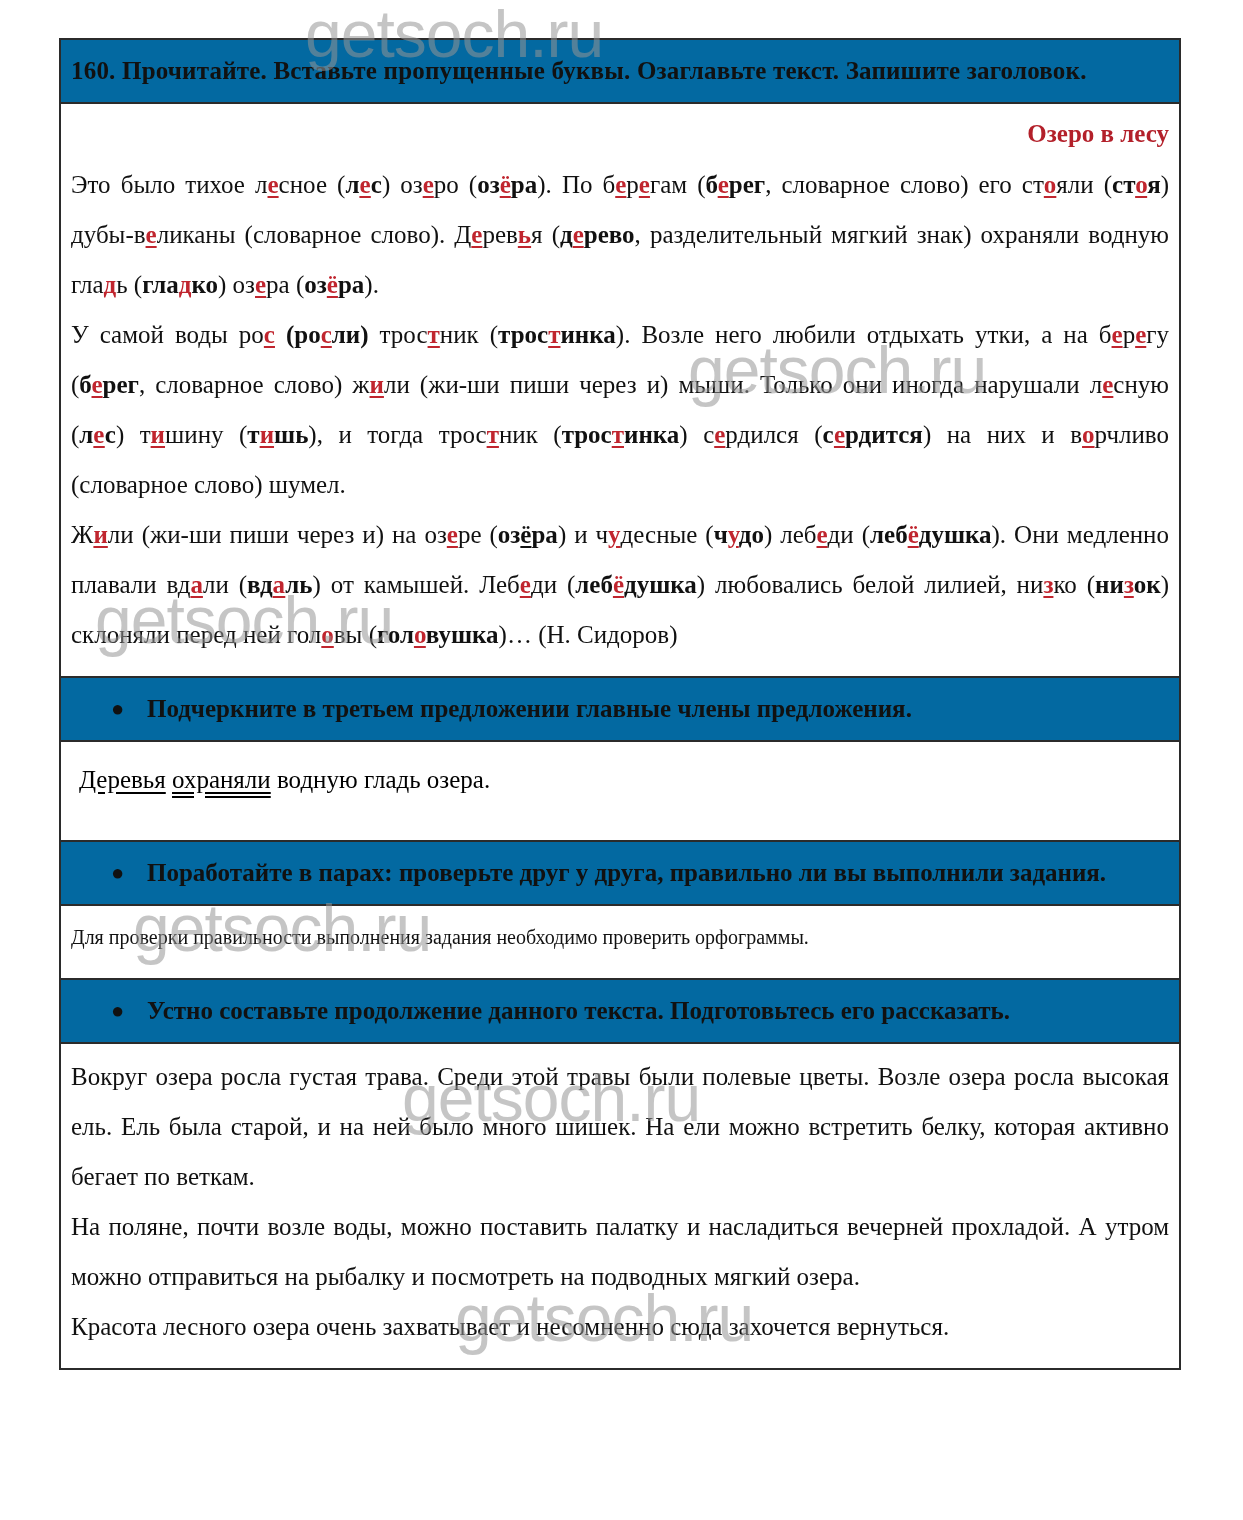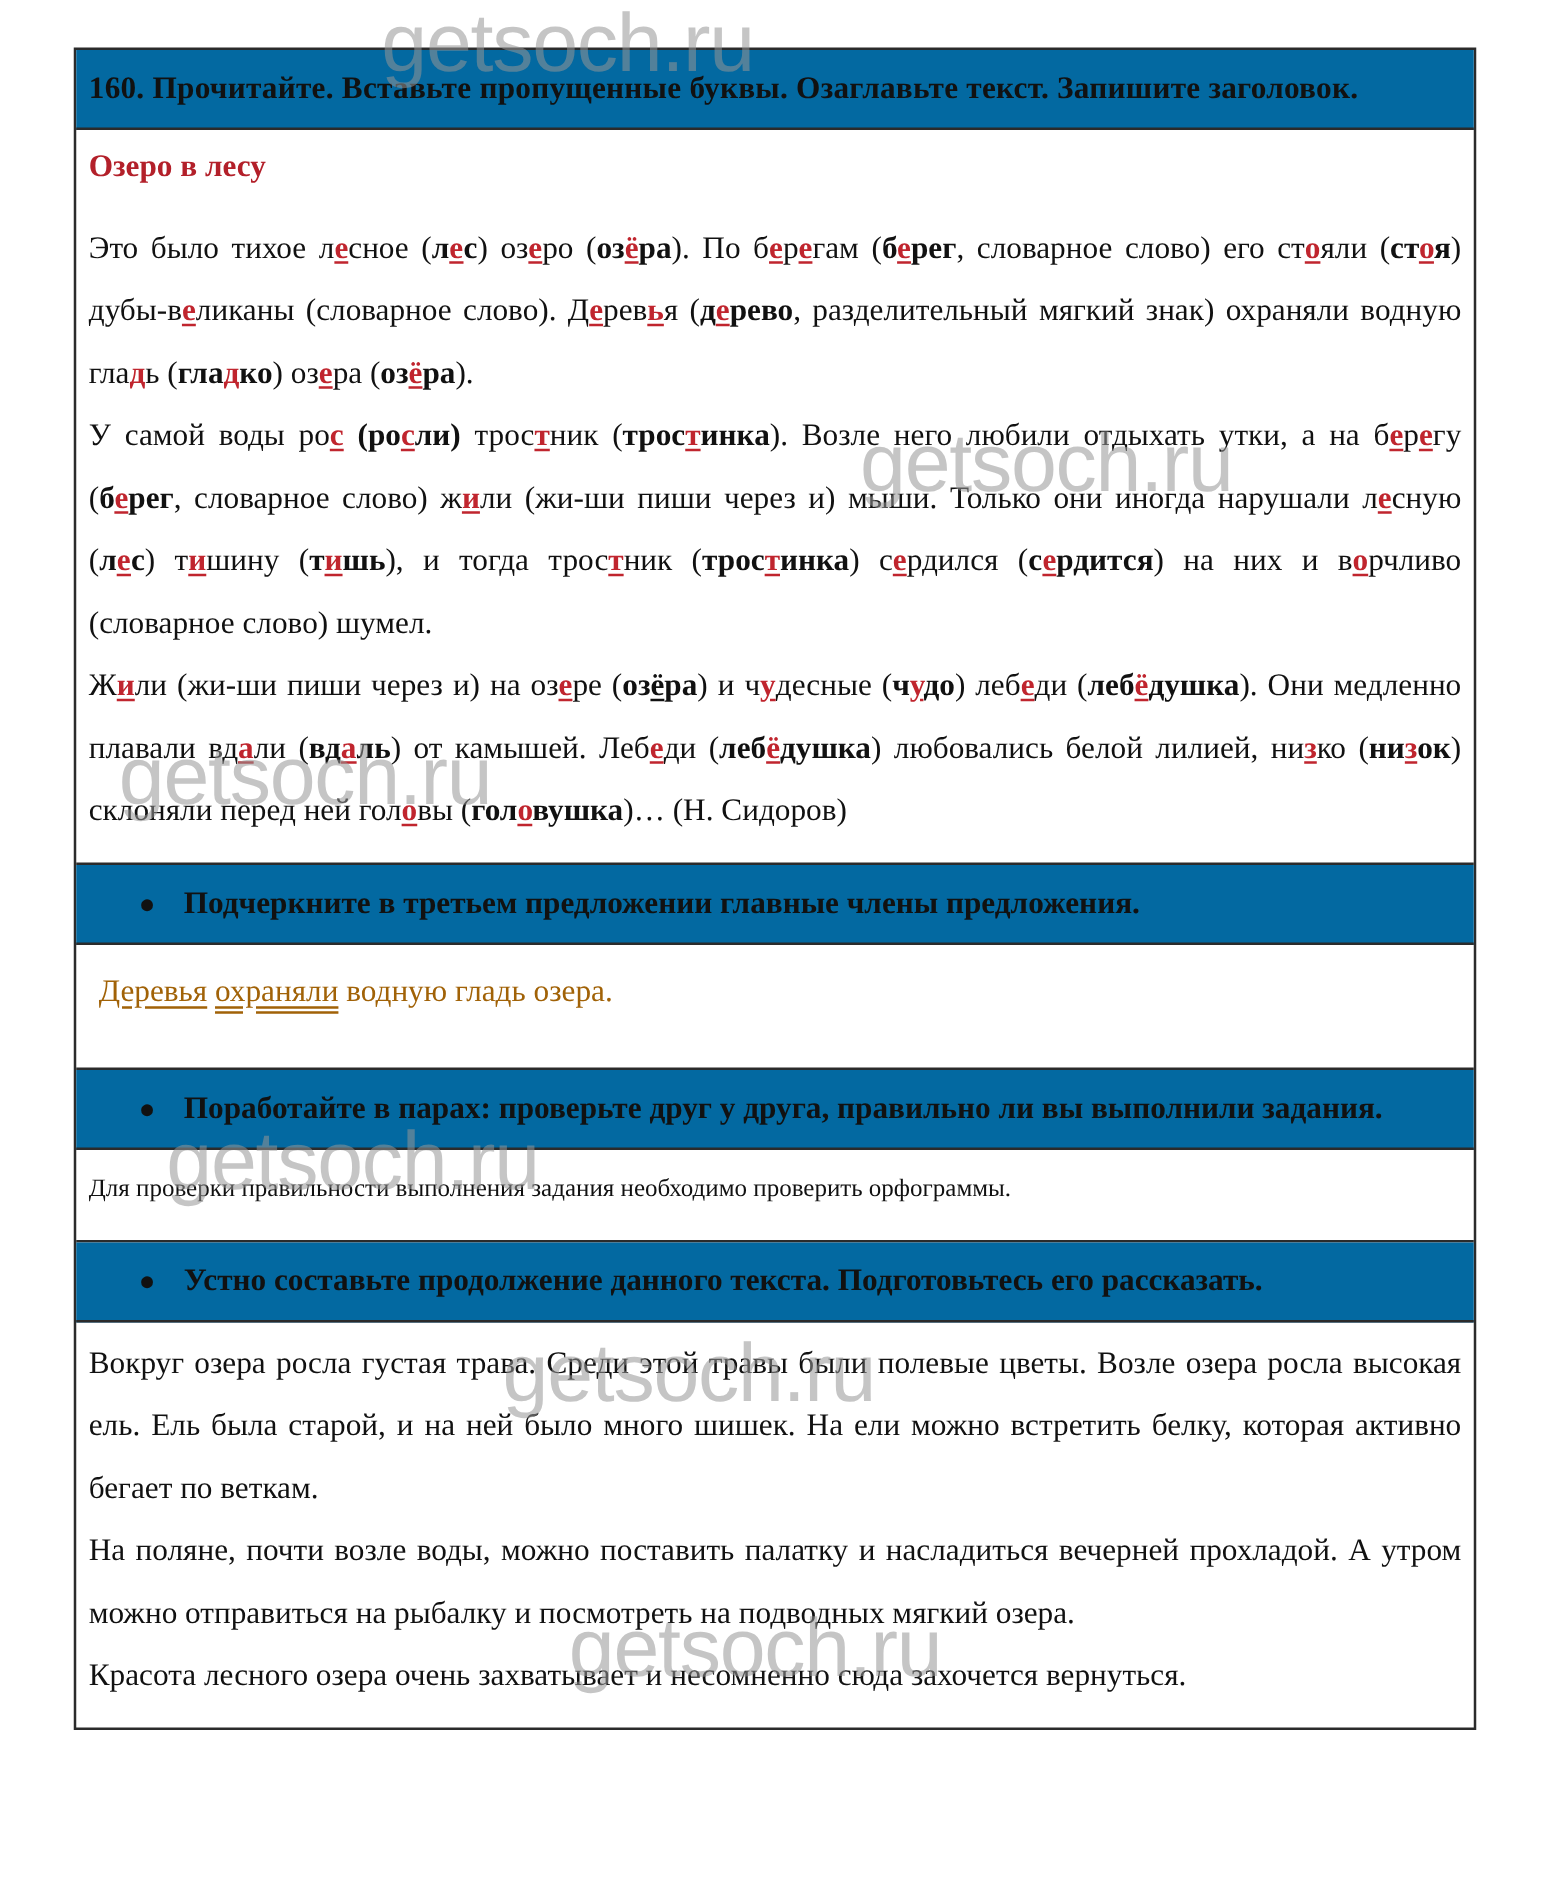--- a/index.html
+++ b/index.html
@@ -6,32 +6,32 @@
   body { width: 1243px; height: 1520px; position: relative; overflow: hidden;
          font-family: "Liberation Serif", "DejaVu Serif", serif; color: #111; }
   .sheet { position: absolute; left: 59px; top: 38px; width: 1122px;
            border: 2px solid #2b2b2b; box-sizing: border-box; }
   .row { border-bottom: 2px solid #2b2b2b; box-sizing: border-box; }
   .row:last-child { border-bottom: none; }
   .hdr { background: #0369a1; }
   .task-title { font-weight: bold; font-size: 25px; line-height: 37px;
                 padding: 12px 10px 13px 10px; text-align: justify; letter-spacing: 0.2px; }
   .story { padding: 10px 10px 16px 10px; }
-  .story-title { text-align: left; color: #b3202a; font-weight: bold; font-size: 25px;
-                 line-height: 40px; margin-bottom: 20px; }
+  .story-title { text-align: right; color: #b3202a; font-weight: bold; font-size: 25px;
+                 line-height: 40px; margin-bottom: 6px; }
   .p { font-size: 25px; line-height: 50px; text-align: justify; }
   .b { font-weight: bold; }
   .hl { color: #c0252e; font-weight: bold; text-decoration: underline; text-decoration-color: #c0252e;
         text-underline-offset: 3px; }
   .hlb { font-weight: bold; text-decoration: underline; text-underline-offset: 3px; }
   .bullet-row { font-weight: bold; font-size: 25px; line-height: 38px;
                 padding: 12px 12px 12px 50px; position: relative; text-align: justify; }
   .bullet-row .dot { position: absolute; left: 50px; top: 12px; font-size: 22px; }
   .bullet-row .btxt { display: block; padding-left: 36px; }
-  .answer { font-size: 25px; line-height: 40px; padding: 18px 10px 40px 18px; color: #a16207; }
+  .answer { font-size: 25px; line-height: 40px; padding: 18px 10px 40px 18px; color: #000000; }
   .subj { text-decoration: underline; text-underline-offset: 4px; }
   .pred { text-decoration: underline double; text-underline-offset: 4px; }
   .answer2 { font-size: 20px; line-height: 40px; padding: 11px 10px 21px 10px; }
   .story2 { padding: 8px 10px 16px 10px; }
   .story2 .p { line-height: 50px; }
   .wm { position: absolute; font-family: "Liberation Sans", "DejaVu Sans", sans-serif;
         font-size: 66px; color: rgba(150,150,150,0.55); pointer-events: none; letter-spacing: -1px; }
 </style>
 </head>
 <body>

